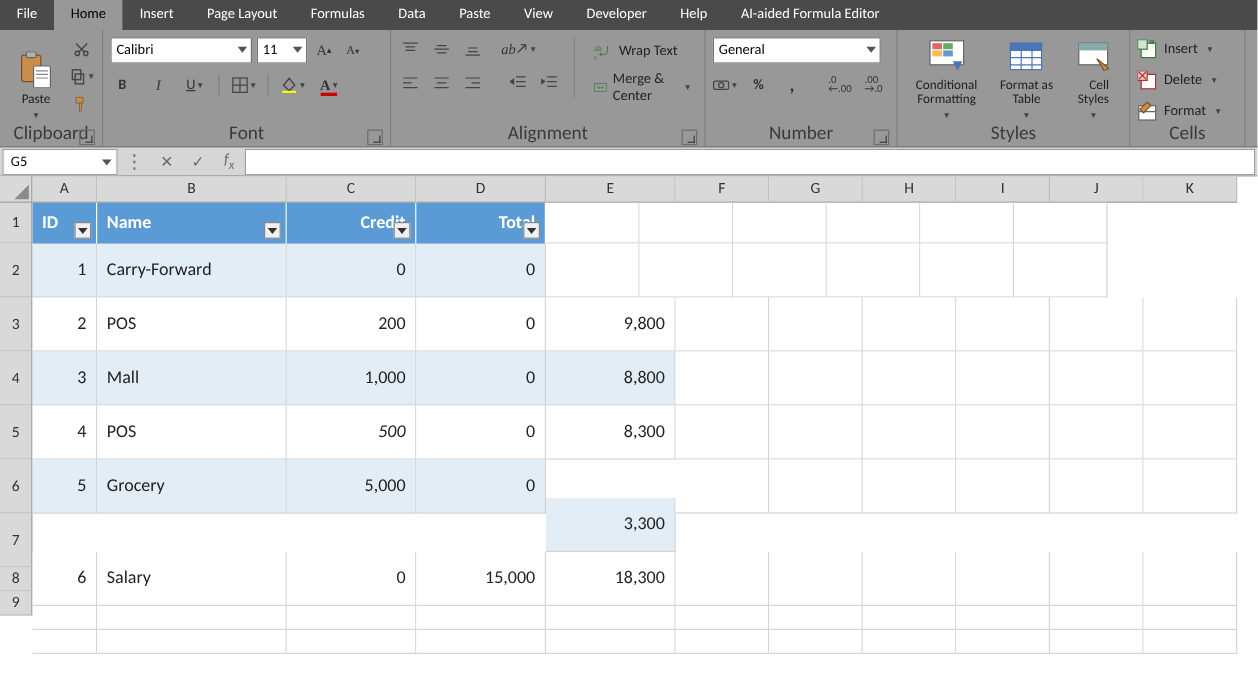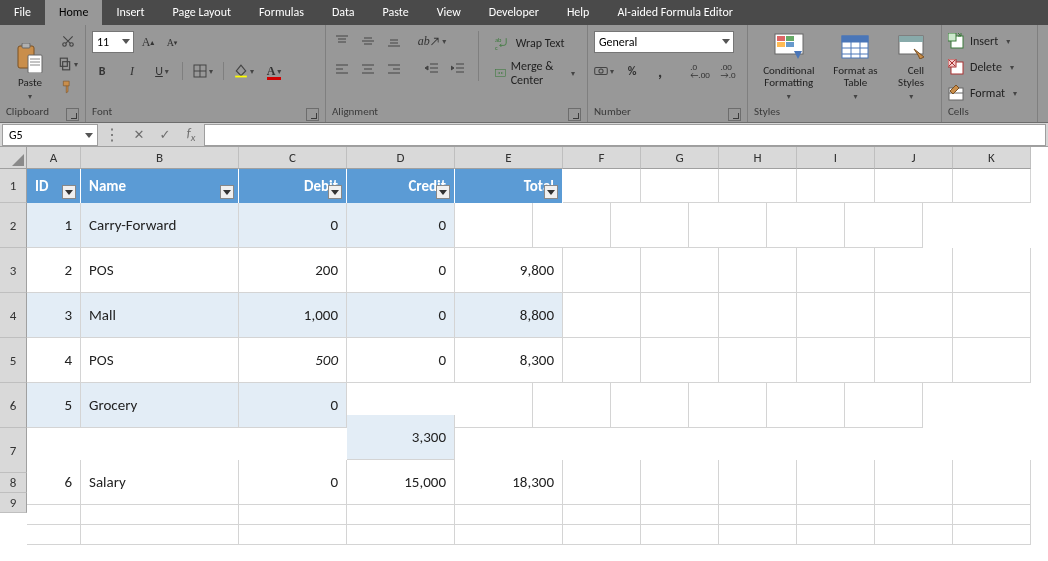--- a/index.html
+++ b/index.html
@@ -9,21 +9,21 @@
   .tabs { display:flex; height:25px; background:#4a4a4a; color:#fff; font-size:12px; align-items:center; }
   .tab { padding:0 14px; height:25px; line-height:25px; cursor:pointer; }
   .tab.active { background:#989898; color:#000; }
   .tell-me { display:flex; align-items:center; gap:6px; padding:0 10px; color:#fff; }
   .bulb { width:14px; height:14px; }
 
   
   .ribbon { display:flex; height:98px; background:#989898; border-bottom:1px solid #6d6d6d; }
   .group { display:flex; flex-direction:column; border-right:1px solid #7f7f7f; padding:2px 6px 0 6px; }
   .group-body { flex:1; display:flex; align-items:flex-start; gap:4px; }
-  .group-label { height:18px; line-height:16px; text-align:left; font-size:11px; color:#3a3a3a; position:relative;}
+  .group-label { height:18px; line-height:16px; text-align:center; font-size:16px; color:#3a3a3a; position:relative;}
   .dlaunch { position:absolute; right:0; bottom:1px; width:13px; height:13px; border:1px solid #6d6d6d;}
   .dlaunch::after{content:"";position:absolute;right:1px;bottom:1px;width:5px;height:5px;border-right:1px solid #3a3a3a;border-bottom:1px solid #3a3a3a;}
 
   .col { display:flex; flex-direction:column; gap:3px; }
   .row { display:flex; align-items:center; gap:4px; }
 
   .big-btn { display:flex; flex-direction:column; align-items:center; justify-content:flex-end; width:48px; height:76px; font-size:11px; color:#222; padding-bottom:2px; gap:2px;}
   .big-btn .caret { font-size:8px; color:#444;}
   .icon-box { width:32px; height:32px; display:flex; align-items:center; justify-content:center;}
 
@@ -119,20 +119,21 @@
             </svg>
           </div>
       </div>
     </div>
     <div class="group-label"><span>Clipboard</span><div class="dlaunch"></div></div>
   </div>
 
   <div class="group" style="width:240px">
     <div class="group-body col" style="padding-top:4px;gap:8px">
       <div class="row">
+        <div class="sel fwide"><span>Calibri</span><span class="dd"></span></div>
         <div class="sel fsmall"><span>11</span><span class="dd"></span></div>
         <div class="mini" style="font-family:serif">A<span style="font-size:8px;vertical-align:super">▴</span></div>
         <div class="mini" style="font-family:serif;font-size:10px">A<span style="font-size:7px;vertical-align:super">▾</span></div>
       </div>
       <div class="row" style="gap:10px">
         <div class="mini">
             <b>B</b>
           </div>
         <div class="mini">
             <i style="font-family:serif">I</i>
@@ -408,21 +409,20 @@
         <div class="colhdr" style="width: 78px;">G</div>
         <div class="colhdr" style="width: 78px;">H</div>
         <div class="colhdr" style="width: 78px;">I</div>
         <div class="colhdr" style="width: 78px;">J</div>
         <div class="colhdr" style="width: 78px;">K</div>
       </div>
     <div class="cells" id="cells">
         <div class="cellrow">
           <div class="cell head-cell" style="width: 54px; height: 34px;">ID<div class="filter"></div></div>
           <div class="cell head-cell" style="width: 158px; height: 34px;">Name<div class="filter"></div></div>
-          <div class="cell head-cell num" style="width: 108px; height: 34px;">Debit<div class="filter"></div></div>
           <div class="cell head-cell num" style="width: 108px; height: 34px;">Credit<div class="filter"></div></div>
           <div class="cell head-cell num" style="width: 108px; height: 34px;">Total<div class="filter"></div></div>
           <div class="cell" style="width: 78px; height: 34px;"></div>
           <div class="cell" style="width: 78px; height: 34px;"></div>
           <div class="cell" style="width: 78px; height: 34px;"></div>
           <div class="cell" style="width: 78px; height: 34px;"></div>
           <div class="cell" style="width: 78px; height: 34px;"></div>
           <div class="cell" style="width: 78px; height: 34px;"></div>
         </div>
         <div class="cellrow">
@@ -472,20 +472,21 @@
           <div class="cell" style="width: 78px; height: 45px;"></div>
           <div class="cell" style="width: 78px; height: 45px;"></div>
           <div class="cell" style="width: 78px; height: 45px;"></div>
           <div class="cell" style="width: 78px; height: 45px;"></div>
           <div class="cell" style="width: 78px; height: 45px;"></div>
           <div class="cell" style="width: 78px; height: 45px;"></div>
         </div>
         <div class="cellrow">
           <div class="cell num alt" style="width: 54px; height: 45px;">5</div>
           <div class="cell alt" style="width: 158px; height: 45px;">Grocery</div>
+          <div class="cell num alt" style="width: 108px; height: 45px;">5,000</div>
           <div class="cell num alt" style="width: 108px; height: 45px;">0</div>
           <div class="cell num alt" style="width: 108px; height: 45px; margin-top: 32px;">3,300</div>
           <div class="cell" style="width: 78px; height: 45px;"></div>
           <div class="cell" style="width: 78px; height: 45px;"></div>
           <div class="cell" style="width: 78px; height: 45px;"></div>
           <div class="cell" style="width: 78px; height: 45px;"></div>
           <div class="cell" style="width: 78px; height: 45px;"></div>
           <div class="cell" style="width: 78px; height: 45px;"></div>
         </div>
         <div class="cellrow">

